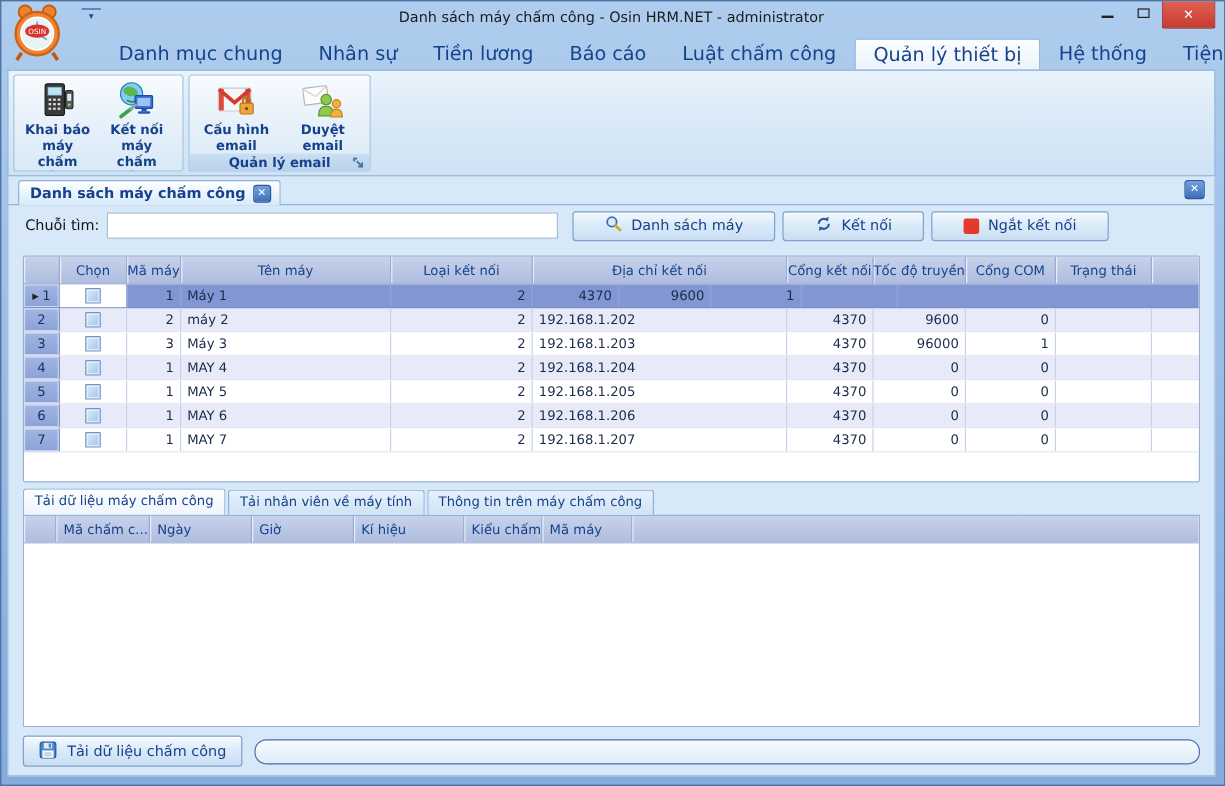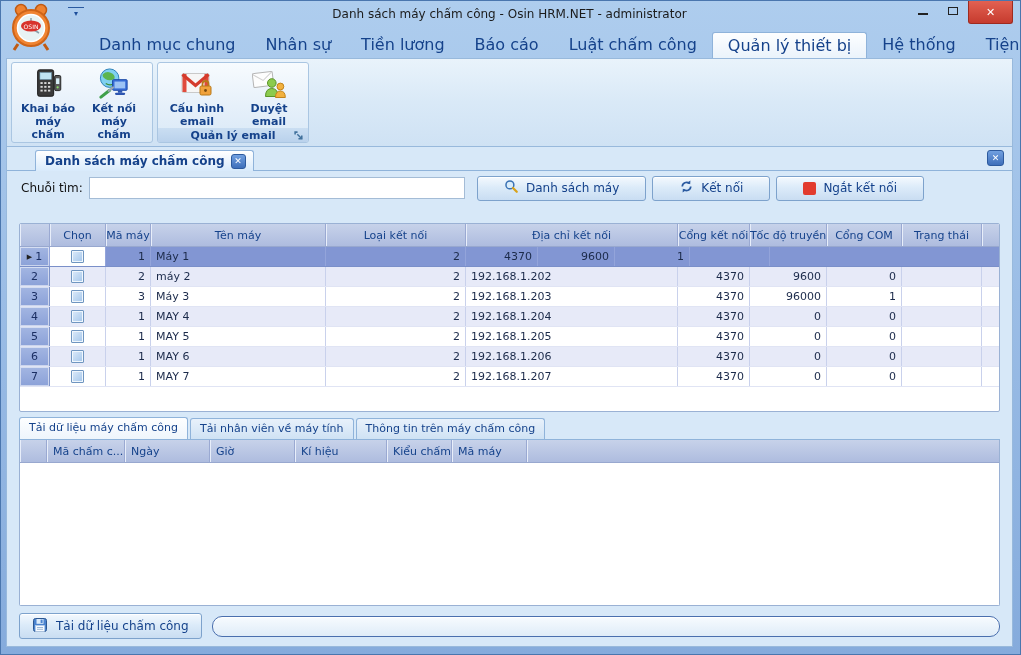--- a/index.html
+++ b/index.html
@@ -45,61 +45,61 @@
     font-size: 11px; line-height: 13px; color: #15428b; text-align: center; border-radius: 3px; }
   .big-btn .bicon { height: 36px; display: flex; align-items: center; justify-content: center; }
   .rgroup-label { height: 17px; flex: 0 0 auto; position: relative;
     background: linear-gradient(#cadef2, #b6cfeb); color: #15428b; font-size: 11px;
     text-align: center; line-height: 16px; }
   .launcher { position: absolute; right: 3px; top: 3px; width: 11px; height: 11px; display: flex; }
   
   .client { flex: 1; background: #d7e8f8; border: 1px solid #98b9dc; border-top: none;
     display: flex; flex-direction: column; min-height: 0; }
   
-  .doc-tabstrip { height: 24px; flex: 0 0 auto; position: relative; padding: 3px 0 0 28px;
+  .doc-tabstrip { height: 24px; flex: 0 0 auto; position: relative; padding: 3px 0 0 8px;
     border-bottom: 1px solid #8fb3da; }
   .doc-tab { display: inline-flex; align-items: center; gap: 6px; height: 21px; padding: 0 7px 0 9px;
     background: linear-gradient(#ffffff, #d8eafb); border: 1px solid #8fb3da; border-bottom: none;
     border-radius: 3px 3px 0 0; font-size: 12px; font-weight: bold; color: #15428b; }
   .sq-close { width: 15px; height: 15px; border-radius: 3px;
     background: linear-gradient(#71a0e0, #3e6fba); border: 1px solid #2d5a9e;
     color: #fff; font-size: 9px; font-weight: bold; display: flex; align-items: center; justify-content: center; }
   .panel-close { position: absolute; right: 8px; top: 3px; width: 17px; height: 16px; }
   
   .search-row { height: 34px; flex: 0 0 auto; display: flex; align-items: center;
     padding: 4px 88px 4px 14px; gap: 6px; }
   .search-label { font-size: 12px; color: #111; white-space: nowrap; }
   .search-input { width: 500px; height: 22px; border: 1px solid #a4bcd6; background: #fff;
     font-size: 12px; padding: 0 4px; font-family: "DejaVu Sans", sans-serif; }
   .sp { flex: 1; }
   .tool-btn { height: 25px; padding: 0 26px; display: inline-flex; align-items: center; gap: 7px;
     background: linear-gradient(#f4f9fe, #dcebf9 45%, #c9ddf2); border: 1px solid #7da2cc;
     border-radius: 3px; font-size: 12px; color: #15428b; box-shadow: inset 0 1px 0 #fff; white-space: nowrap; }
   .stop-sq { width: 13px; height: 13px; background: #e23b2e; border-radius: 2px; }
   
-  .grid { margin: 18px 12px 0 12px; height: 189px; flex: 0 0 auto; border: 1px solid #9ab1d4;
+  .grid { margin: 8px 12px 0 12px; height: 189px; flex: 0 0 auto; border: 1px solid #9ab1d4;
     border-radius: 2px; background: #fff; overflow: hidden; display: flex; flex-direction: column; }
   .g-head { height: 23px; flex: 0 0 auto; display: flex;
     background: linear-gradient(#c7d2ea, #aebcdf); border-bottom: 1px solid #98a8cf;
     color: #15428b; font-size: 11px; }
   .g-head .gc { display: flex; align-items: center; justify-content: center;
     border-right: 1px solid #9aa9d2; box-shadow: inset 1px 0 0 #e8eefa; white-space: nowrap; overflow: hidden; }
   .g-row { height: 20px; flex: 0 0 auto; display: flex; font-size: 11px; color: #1b2a4a;
     background: #fff; border-bottom: 1px solid #e0e4f4; }
   .g-row.alt { background: #e7eaf8; }
   .g-row.sel { background: #8296d3; border-bottom-color: #7a8fc9; }
   .gc { display: flex; align-items: center; overflow: hidden; white-space: nowrap; }
   .g-row .gc { border-right: 1px solid #c9d1ec; padding: 0 5px; }
   .g-row.sel .gc { border-right-color: #93a4da; }
   .num { justify-content: flex-end; }
   .c-ind  { width: 30px; flex: 0 0 auto; }
   .c-chon { width: 56px; flex: 0 0 auto; justify-content: center; }
   .c-ma   { width: 45px; flex: 0 0 auto; }
   .c-ten  { width: 175px; flex: 0 0 auto; }
-  .c-loai { width: 140px; flex: 0 0 auto; }
+  .c-loai { width: 118px; flex: 0 0 auto; }
   .c-dia  { width: 212px; flex: 0 0 auto; }
   .c-cong { width: 72px; flex: 0 0 auto; }
   .c-toc  { width: 77px; flex: 0 0 auto; }
   .c-com  { width: 75px; flex: 0 0 auto; }
   .c-tt   { width: 80px; flex: 0 0 auto; }
   .c-fill { flex: 1; border-right: none !important; }
   .g-row .c-ind { background: linear-gradient(#a3b6e2, #8ba1d8); color: #1b2f63;
     justify-content: center; gap: 3px; box-shadow: inset 0 0 0 1px rgba(255,255,255,.55);
     border-right: 1px solid #7e93c8; padding: 0 2px; }
   .g-head .c-ind { box-shadow: inset 1px 0 0 #e8eefa; }

